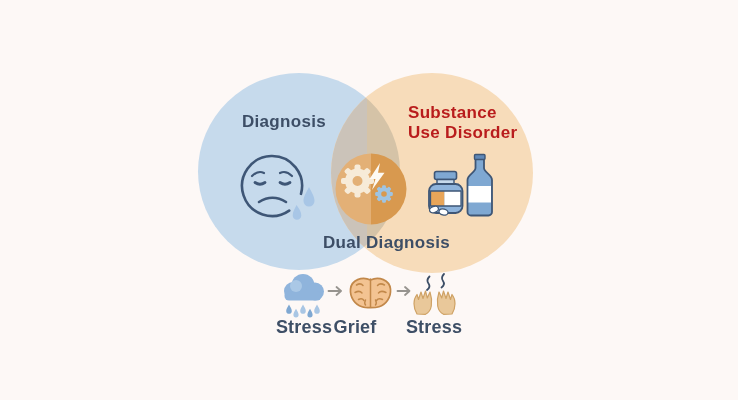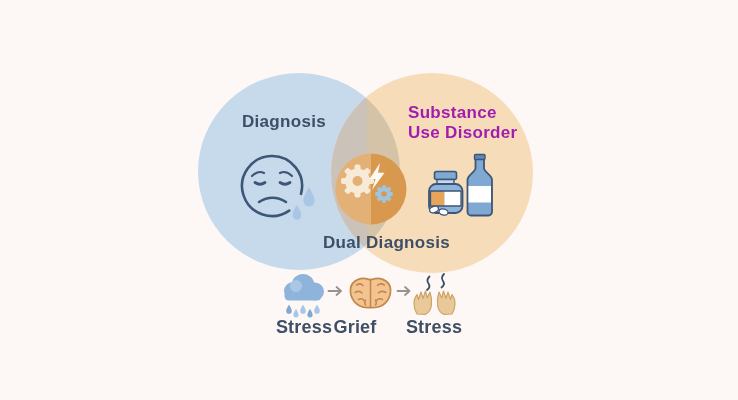--- a/index.html
+++ b/index.html
@@ -8,21 +8,21 @@
     background:#FDF8F6; overflow:hidden;
     font-family:"Liberation Sans", sans-serif;
   }
   .stage svg { position:absolute; left:0; top:0; }
   .lbl {
     position:absolute; font-weight:700; color:#3D4E66;
     letter-spacing:0.3px; line-height:1.15;
   }
   .lbl-title { font-size:17px; }
   .lbl-dep   { left:214px; top:112px; width:140px; text-align:center; }
-  .lbl-sud   { left:408px; top:103px; width:112px; text-align:left; color:#a21caf; line-height:19.5px; }
+  .lbl-sud   { left:408px; top:103px; width:112px; text-align:left; color:#b91c1c; line-height:19.5px; }
   .lbl-dual  { left:308px; top:233px; width:142px; text-align:right; }
   .lbl-flow  { font-size:18px; width:70px; text-align:center; top:317px; color:#3E4F66; letter-spacing:0.2px; }
   .lbl-stress { left:269px; }
   .lbl-grief  { left:320px; }
   .lbl-coping { left:399px; }
 </style>
 </head>
 <body>
 
 <div class="stage">

